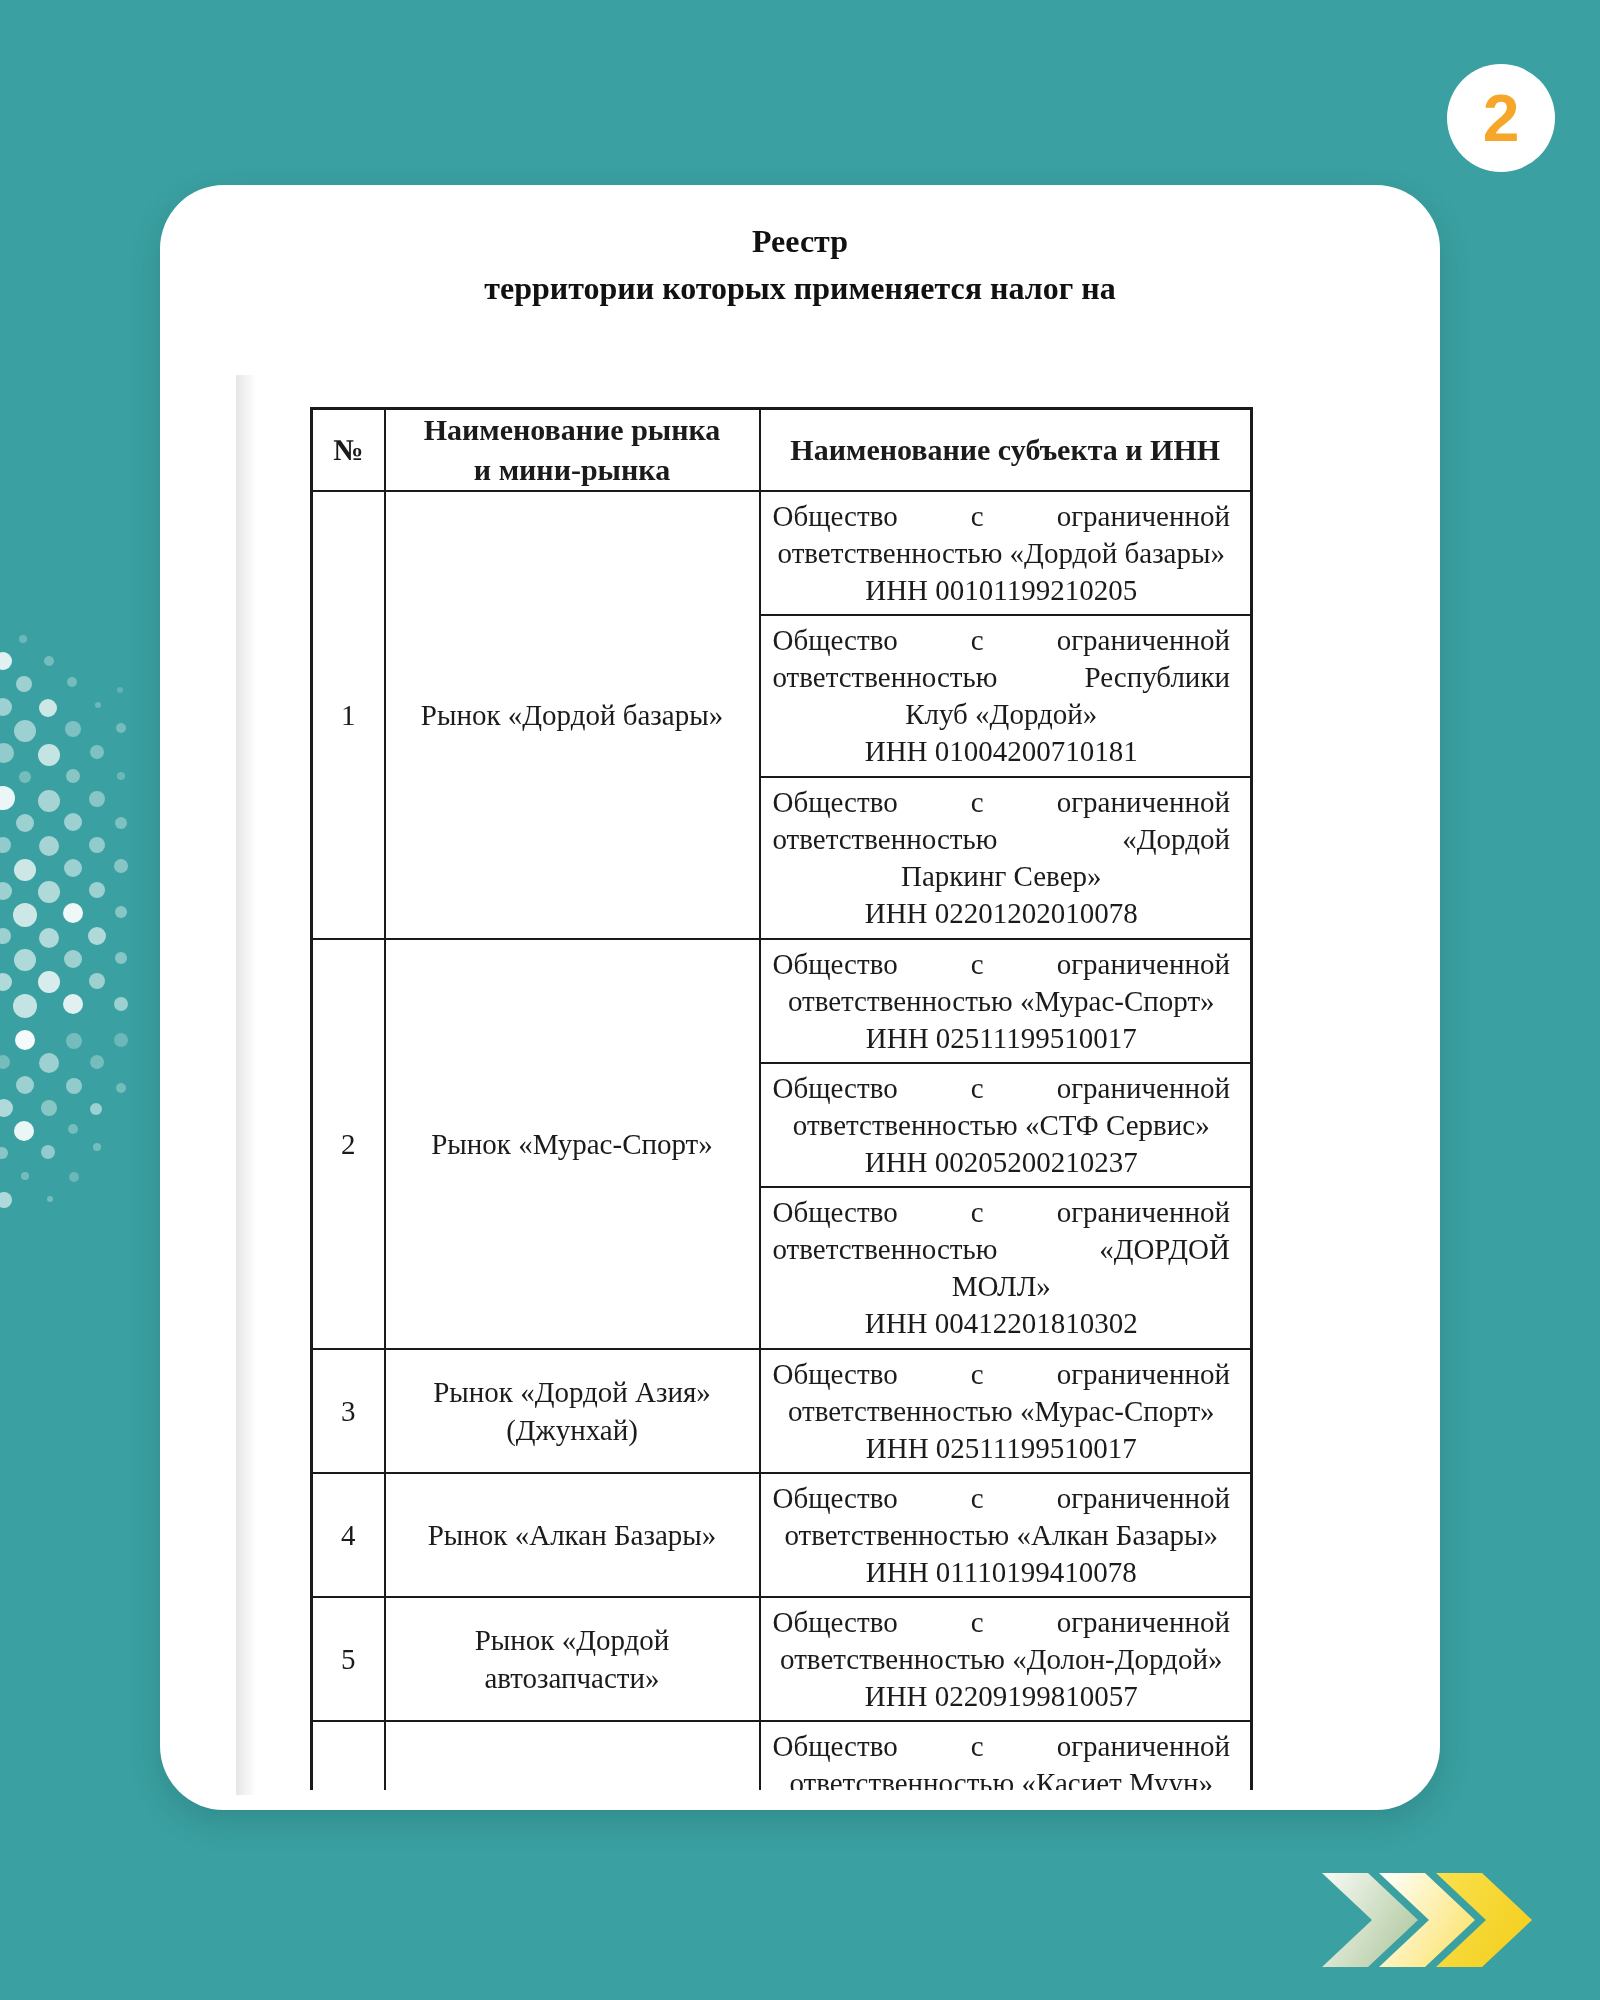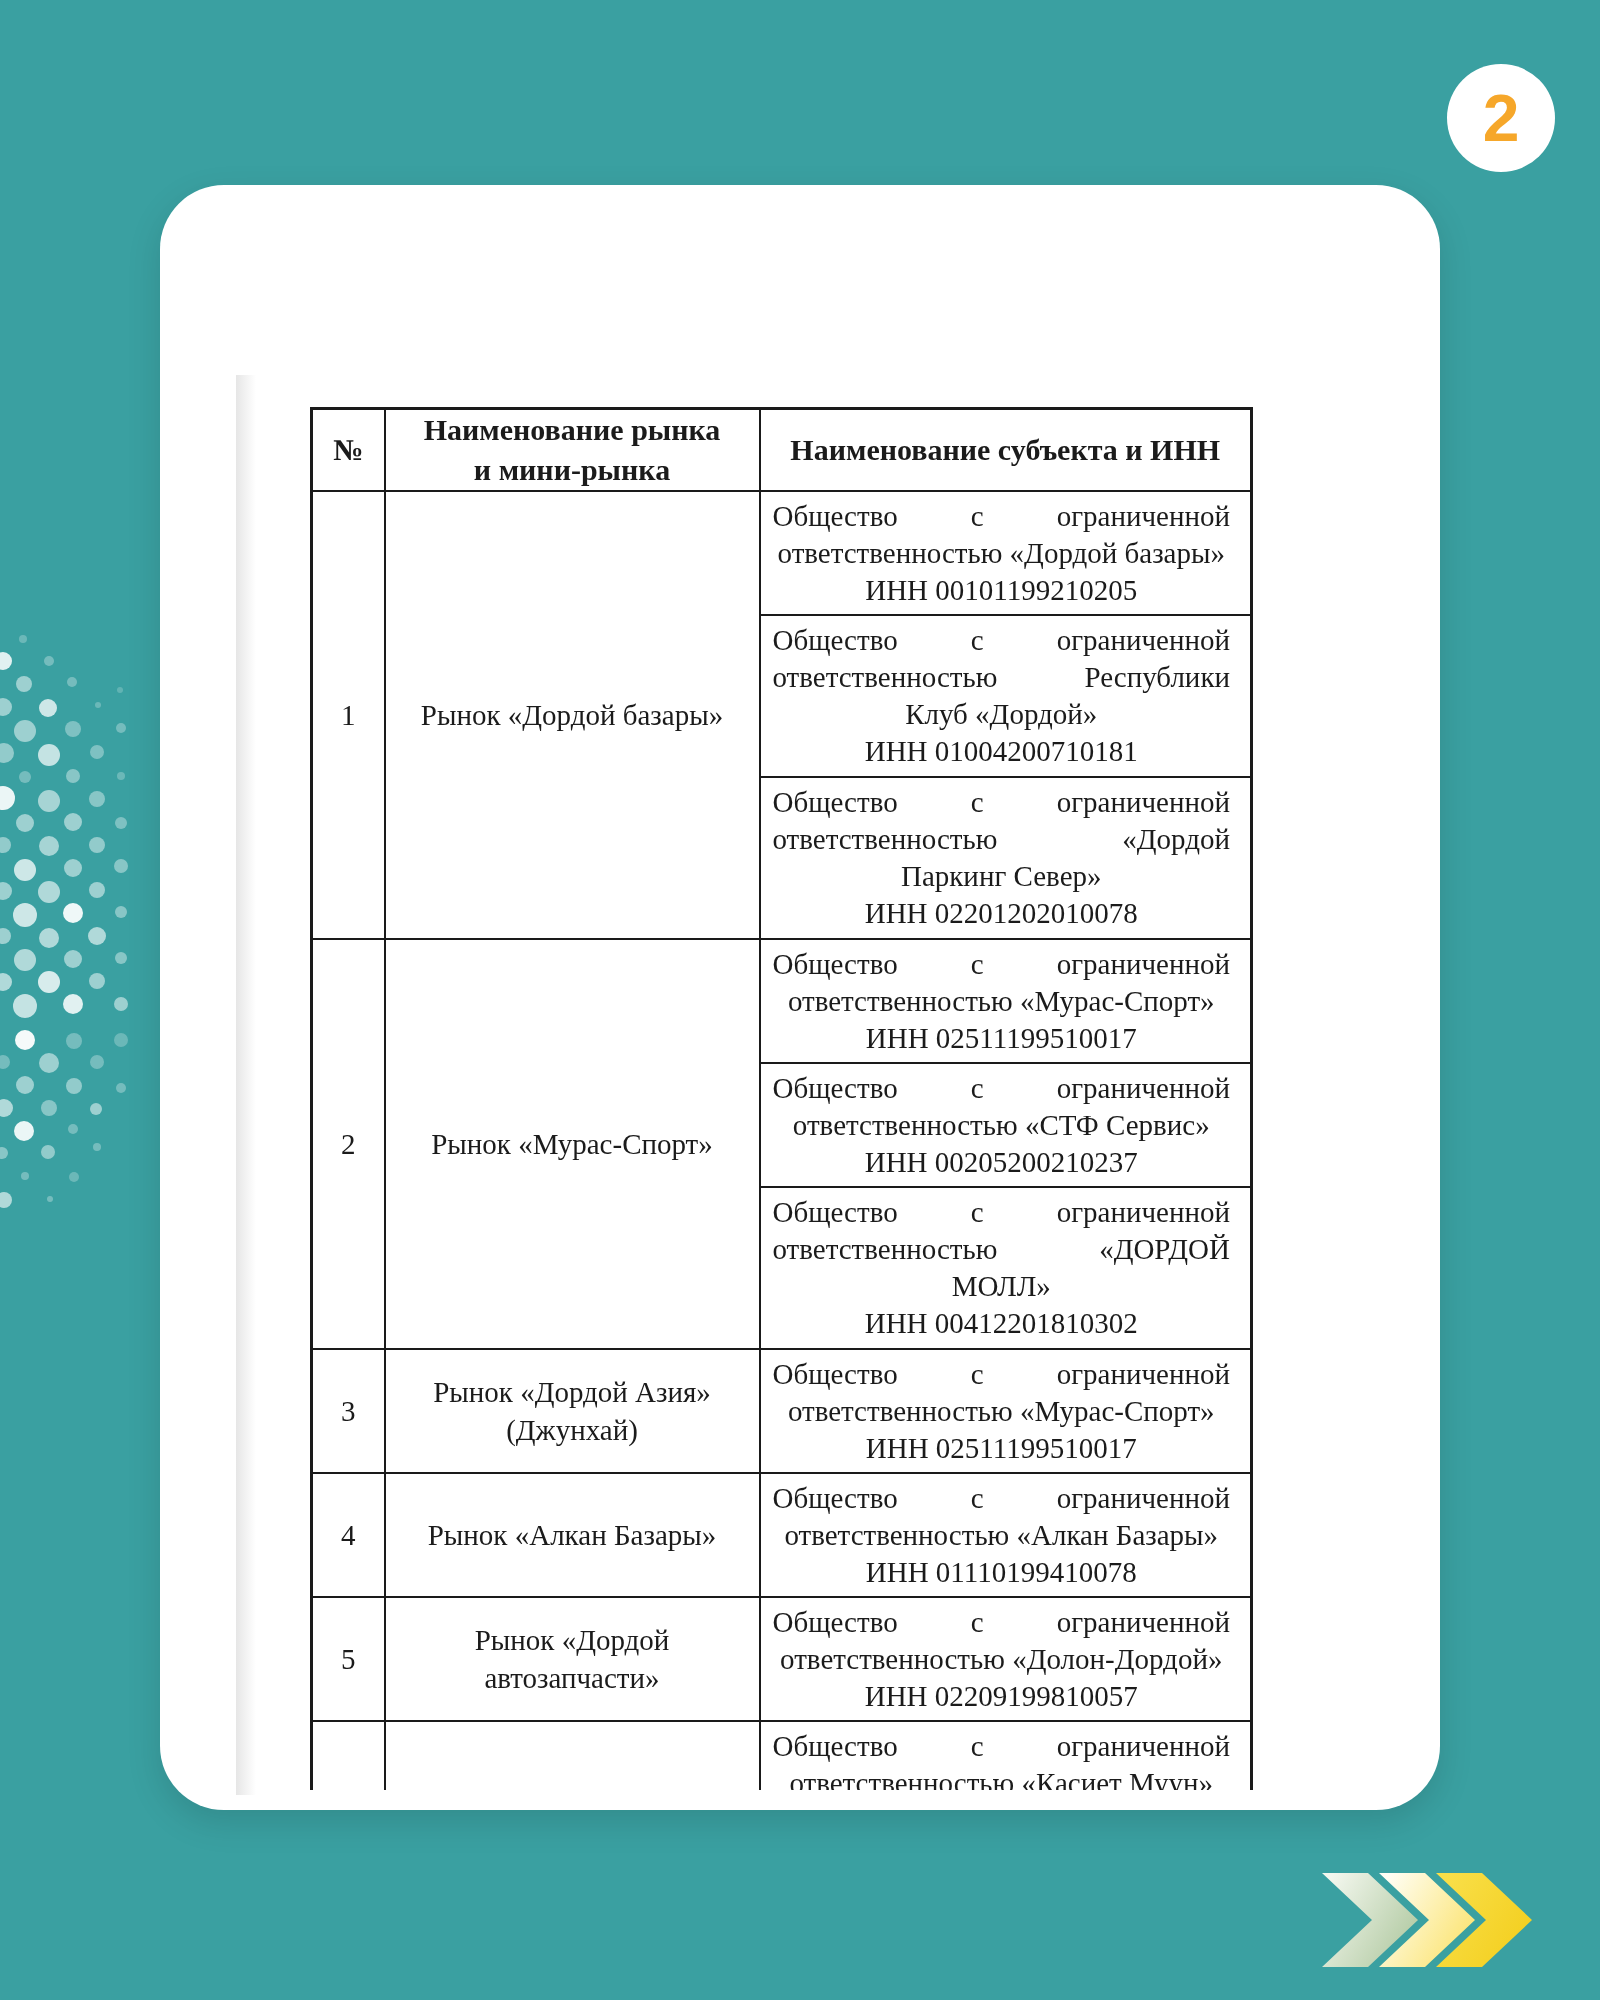--- a/index.html
+++ b/index.html
@@ -109,20 +109,22 @@
     </svg>
 
   <div class="badge">
     <span style="color: rgb(246, 167, 42);">2</span>
   </div>
 
   <div class="card">
     <div class="scan-edge"></div>
 
     <div class="doc-title">
+      <div>Реестр</div>
+      <div>территории которых применяется налог на</div>
     </div>
 
     <div class="table-clip">
       <table class="registry">
         <colgroup>
             <col style="width:73px">
             <col style="width:375px">
             <col style="width:492px">
           </colgroup>
 

